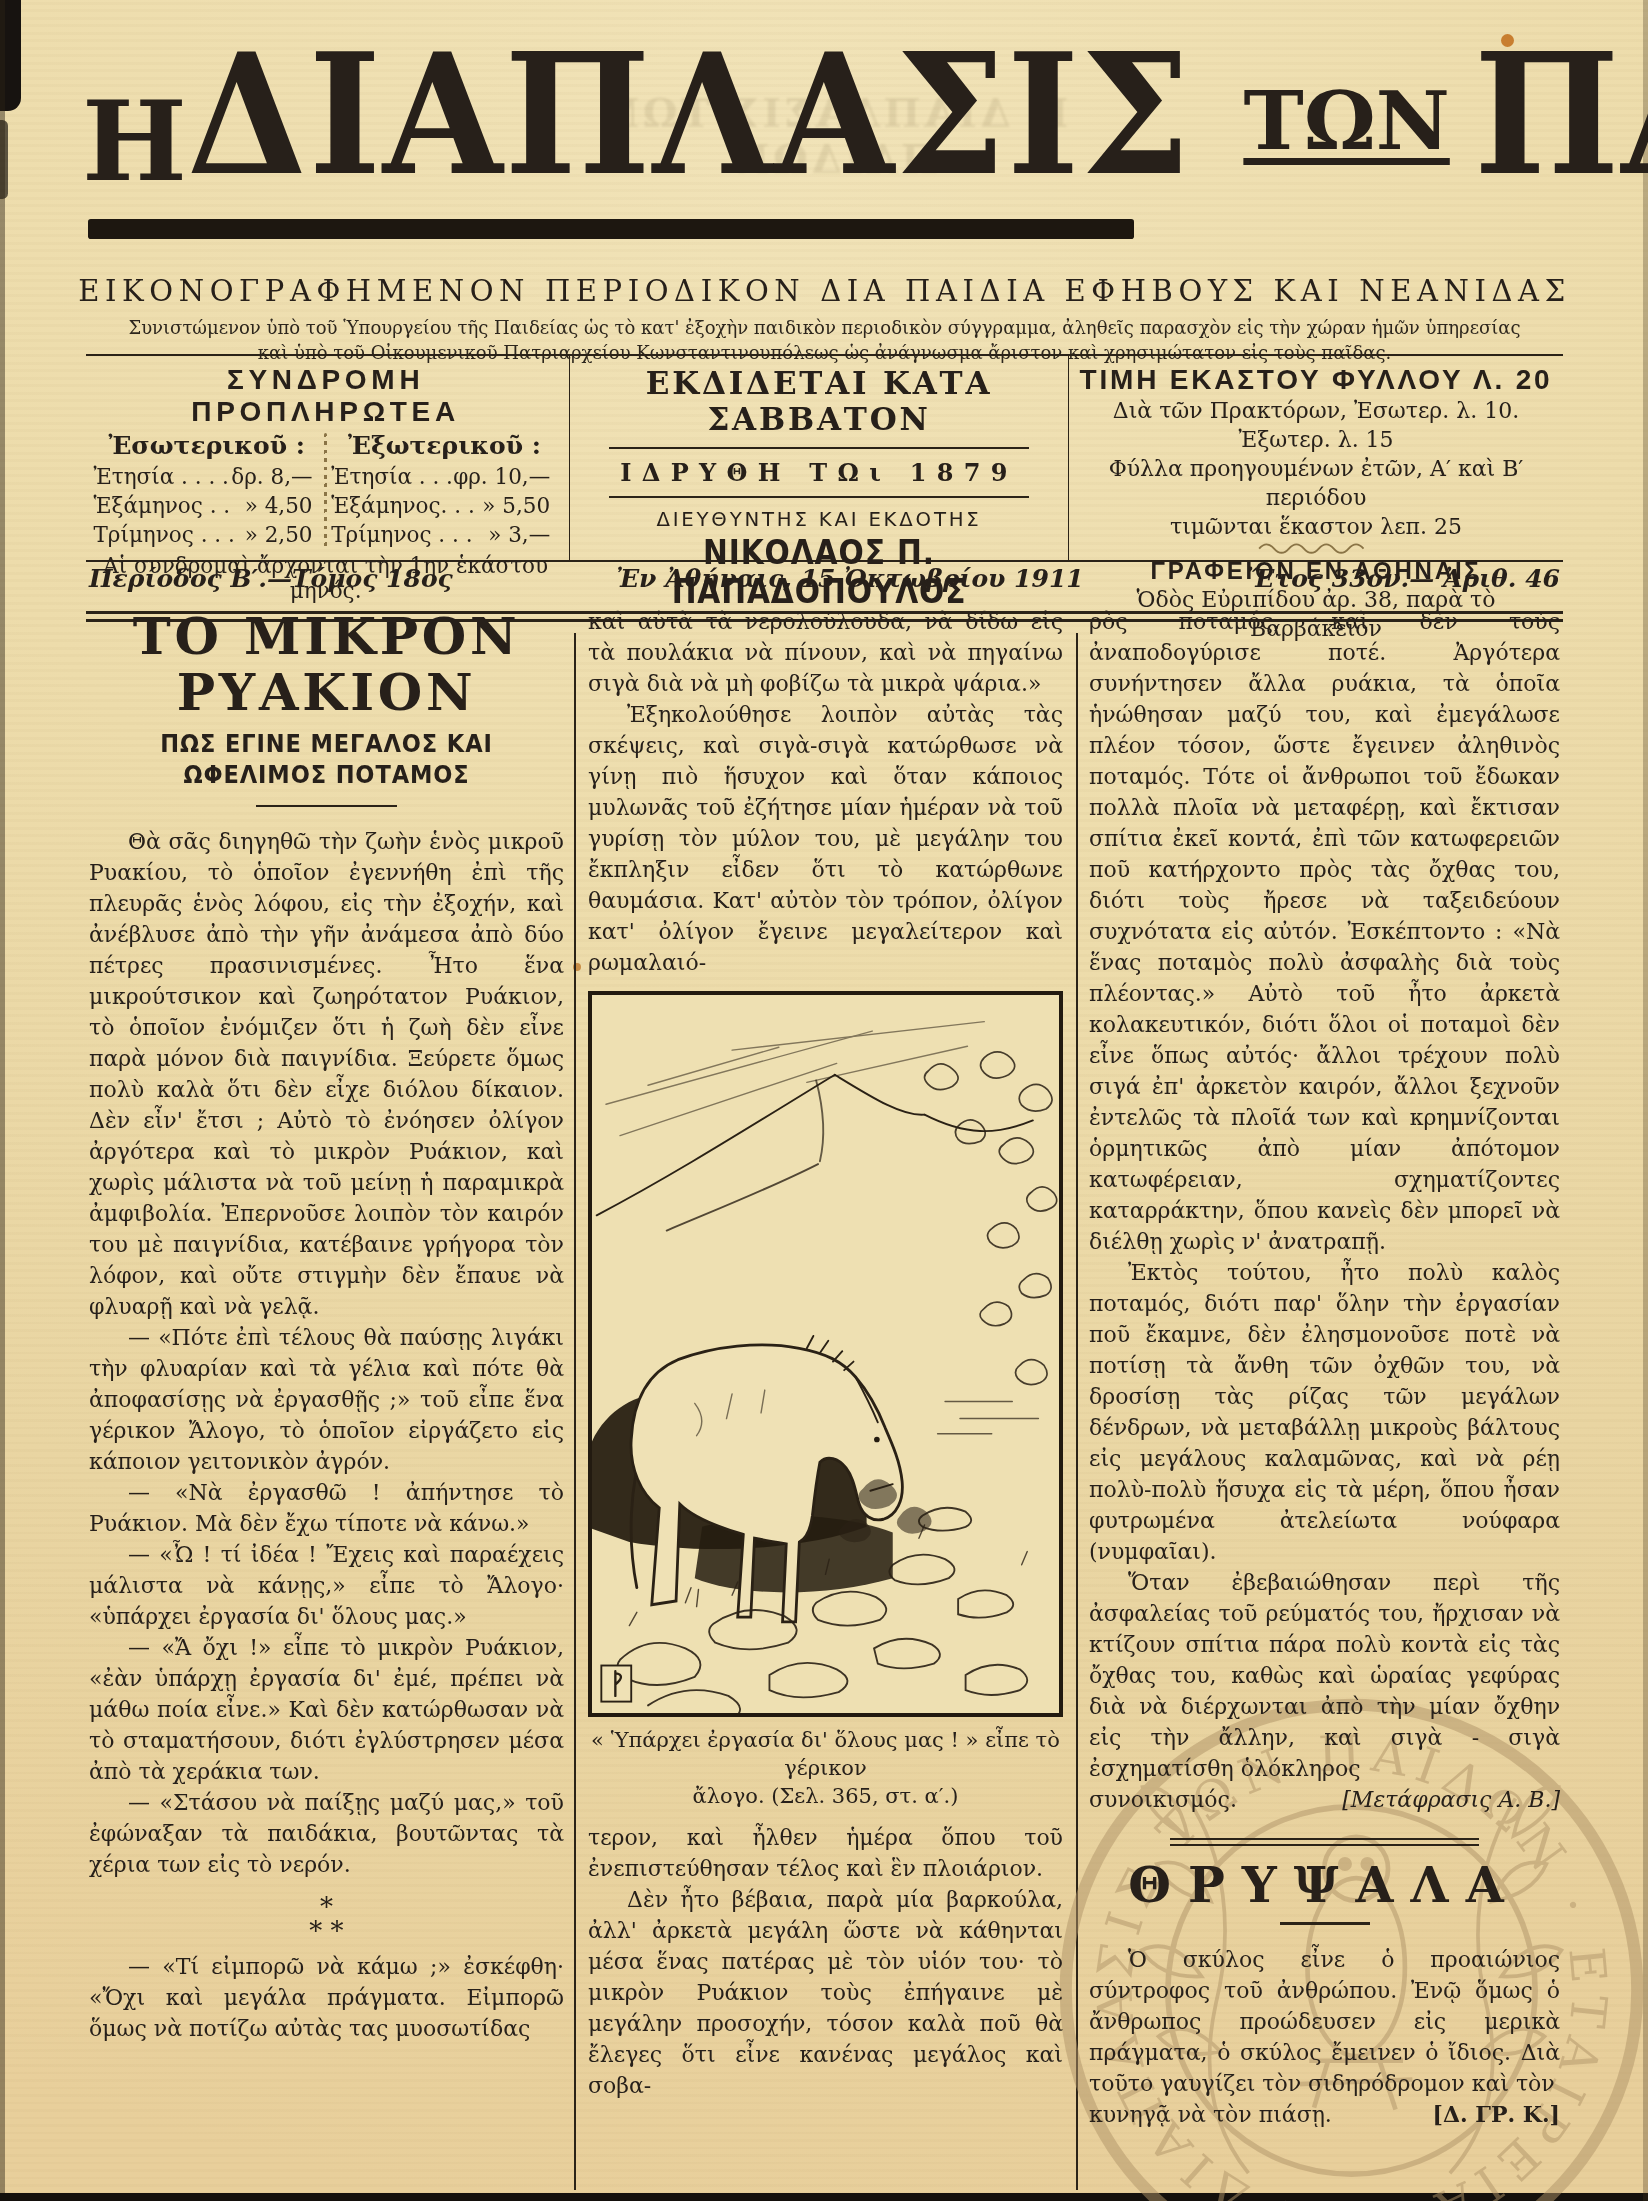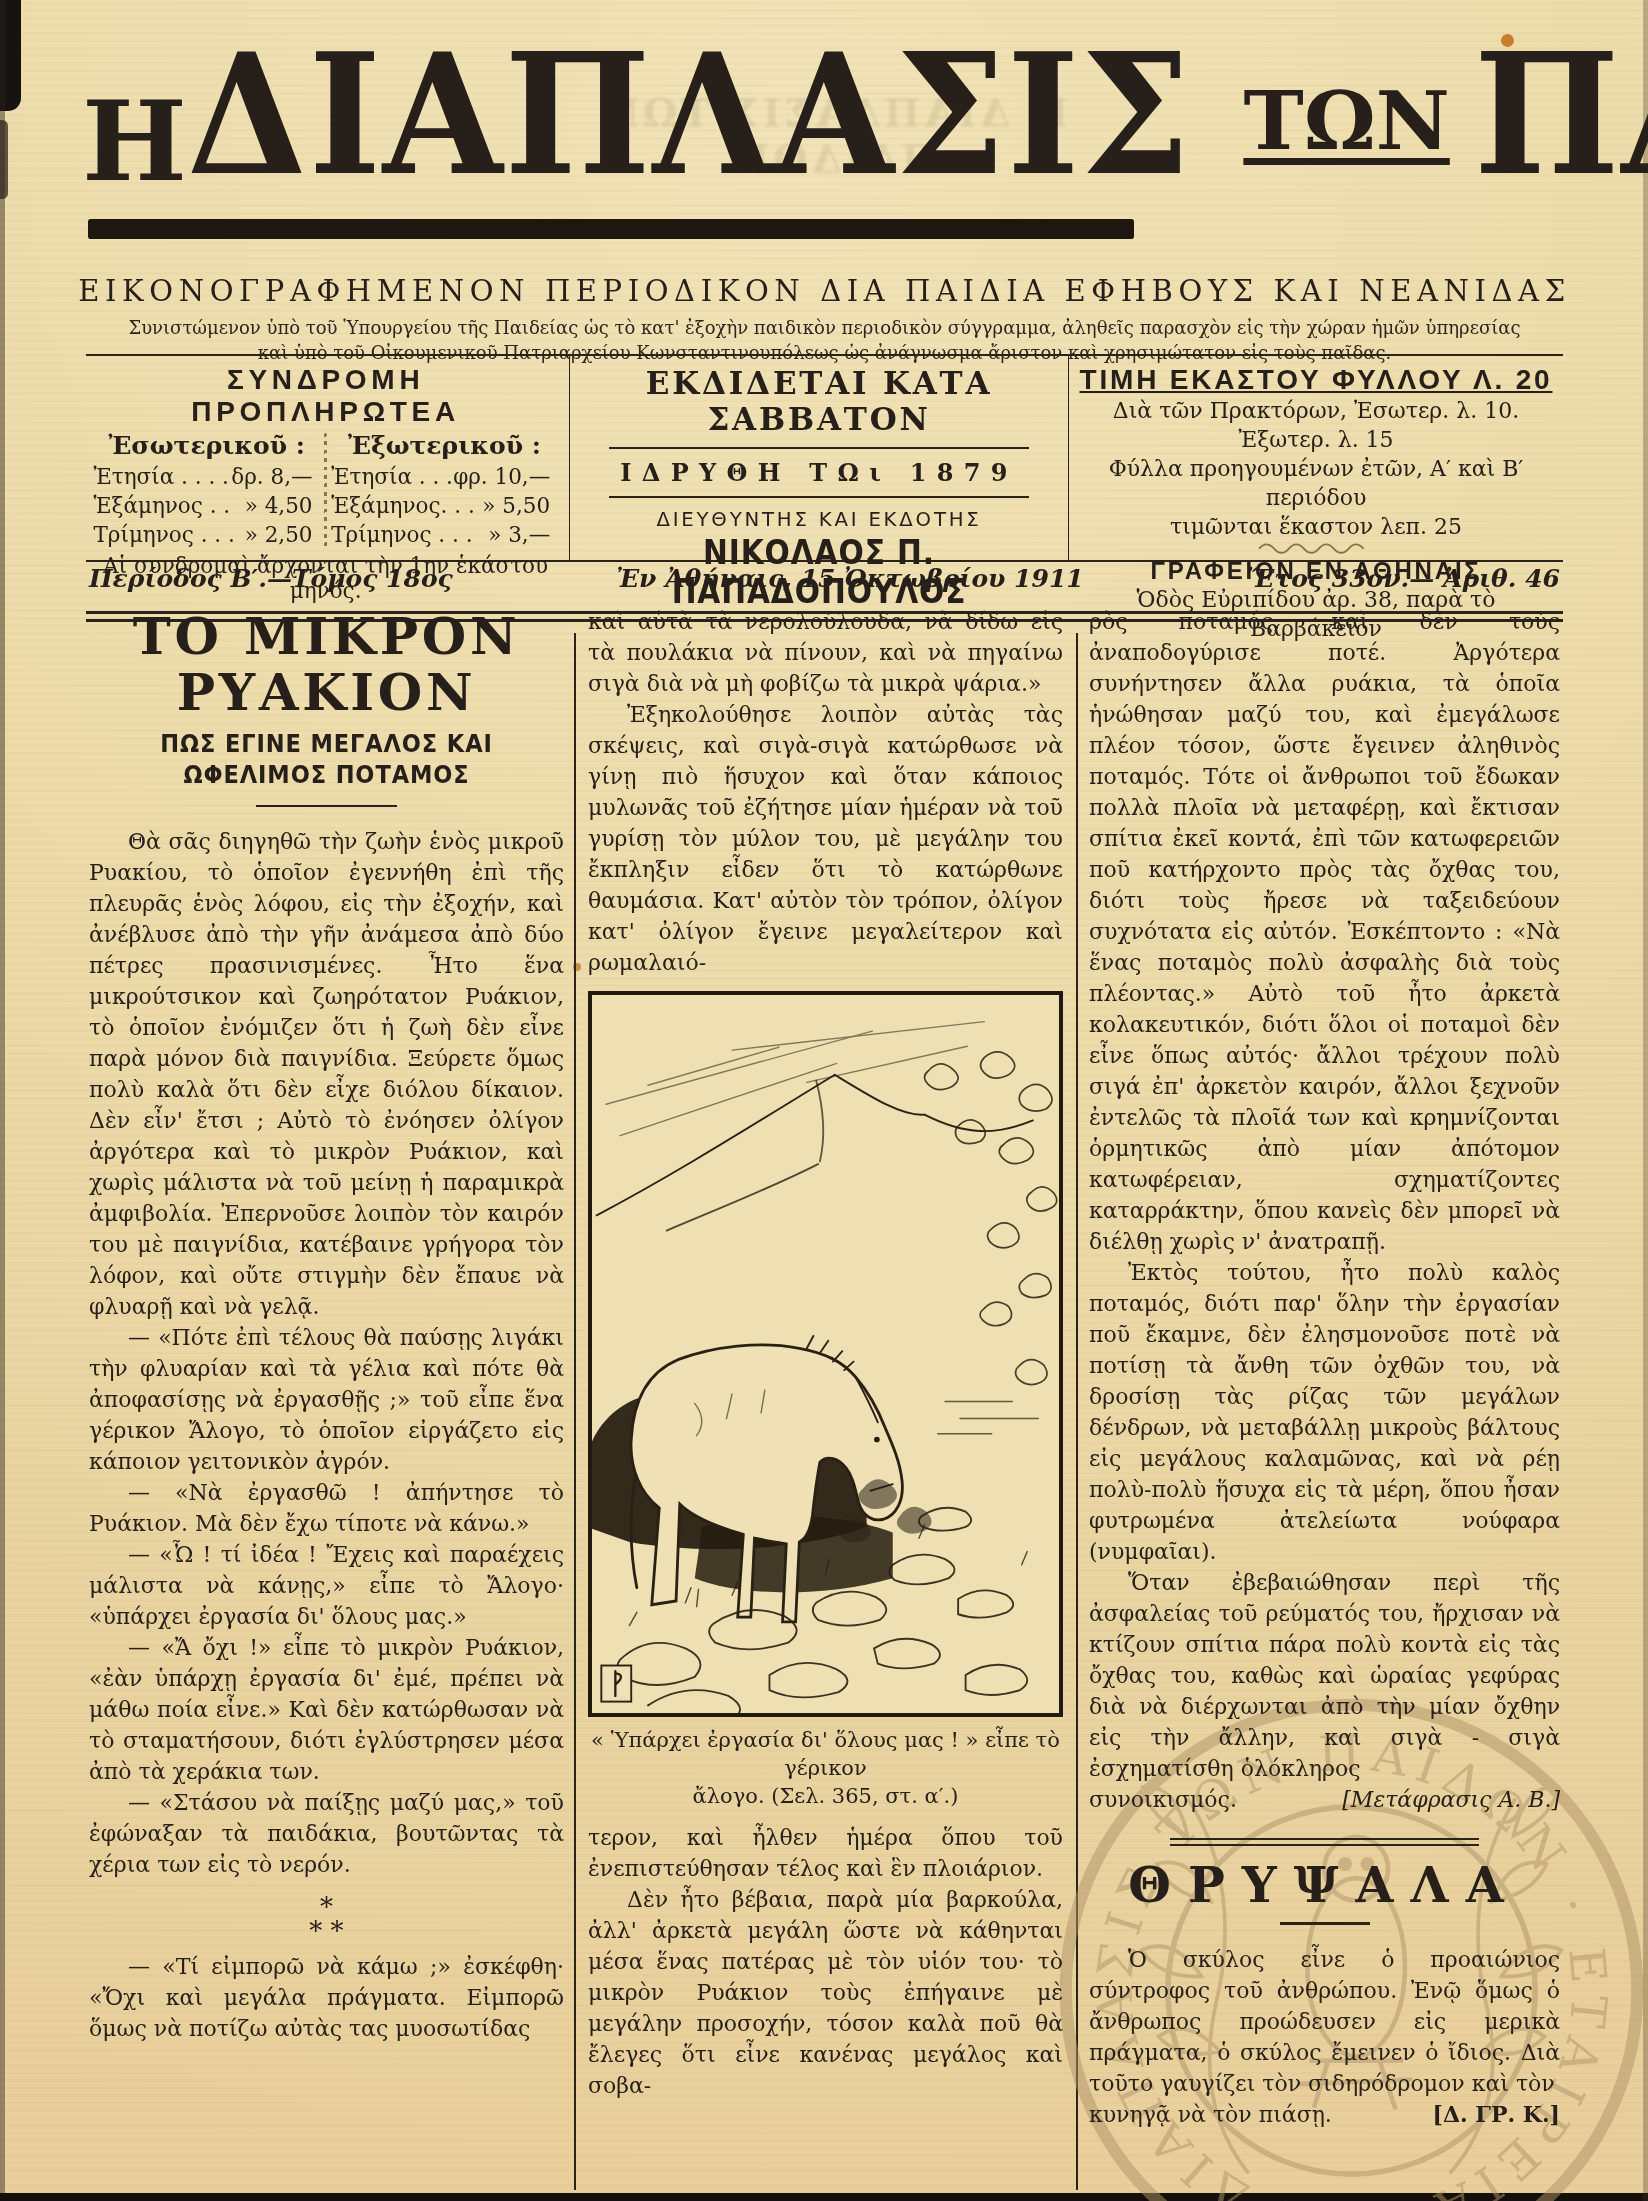--- a/index.html
+++ b/index.html
@@ -44,21 +44,21 @@
   .sub-half{width:50%;}
   .sub-head{font-weight:bold;font-size:25px;text-align:center;margin-bottom:1.9px;}
   .sub-row{display:flex;justify-content:space-between;font-size:21.5px;line-height:29px;padding:0 9.4px 0 1.9px;}
   .wavy-v{width:3.7px;background:repeating-linear-gradient(175deg,#8a7446 0 3.7px,rgba(0,0,0,0) 3.7px 8.4px);margin:1.9px 1.9px 0;border-radius:1.9px;}
   .sub-note{font-size:21.5px;text-align:center;margin-top:3.7px;}
   .ib-c-title{font-weight:bold;font-size:31px;text-align:center;letter-spacing:2.8px;}
   .ib-rule{height:1.9px;background:#2b2318;margin:9.4px 24px;}
   .ib-founded{font-size:24px;letter-spacing:10.3px;text-align:center;font-weight:600;}
   .ib-dirlabel{font-size:19.7px;letter-spacing:2.8px;text-align:center;margin-top:7.5px;font-family:"DejaVu Sans",sans-serif;}
   .ib-dirname{font-size:33px;font-weight:bold;text-align:center;letter-spacing:0.9px;margin-top:1.9px;font-family:"DejaVu Sans Condensed","DejaVu Sans",sans-serif;}
-  .ib-r-title{font-weight:bold;font-size:28px;text-align:center;letter-spacing:2.8px;font-family:"Liberation Sans","DejaVu Sans",sans-serif;text-decoration:underline;}
+  .ib-r-title{font-weight:bold;font-size:28px;text-align:center;letter-spacing:2.8px;font-family:"Liberation Sans","DejaVu Sans",sans-serif;}
   .ib-r-line{font-size:22px;text-align:center;line-height:29px;}
   .wavy-h{display:block;margin:1.9px auto 3.7px;}
   .ib-office{font-weight:bold;font-size:24px;text-align:center;letter-spacing:2.8px;font-family:"Liberation Sans","DejaVu Sans",sans-serif;margin-top:1.9px;}
   
   .dateline{position:absolute;left:89px;top:564px;width:1471px;display:flex;justify-content:space-between;
     font-style:italic;font-size:25px;font-weight:600;}
   .dl-center{font-weight:bold;}
   .dbl-rule-a{position:absolute;left:86px;top:611px;width:1477px;height:2.8px;background:#2b2318;}
   .dbl-rule-b{position:absolute;left:86px;top:619px;width:1477px;height:2.8px;background:#2b2318;}
   

